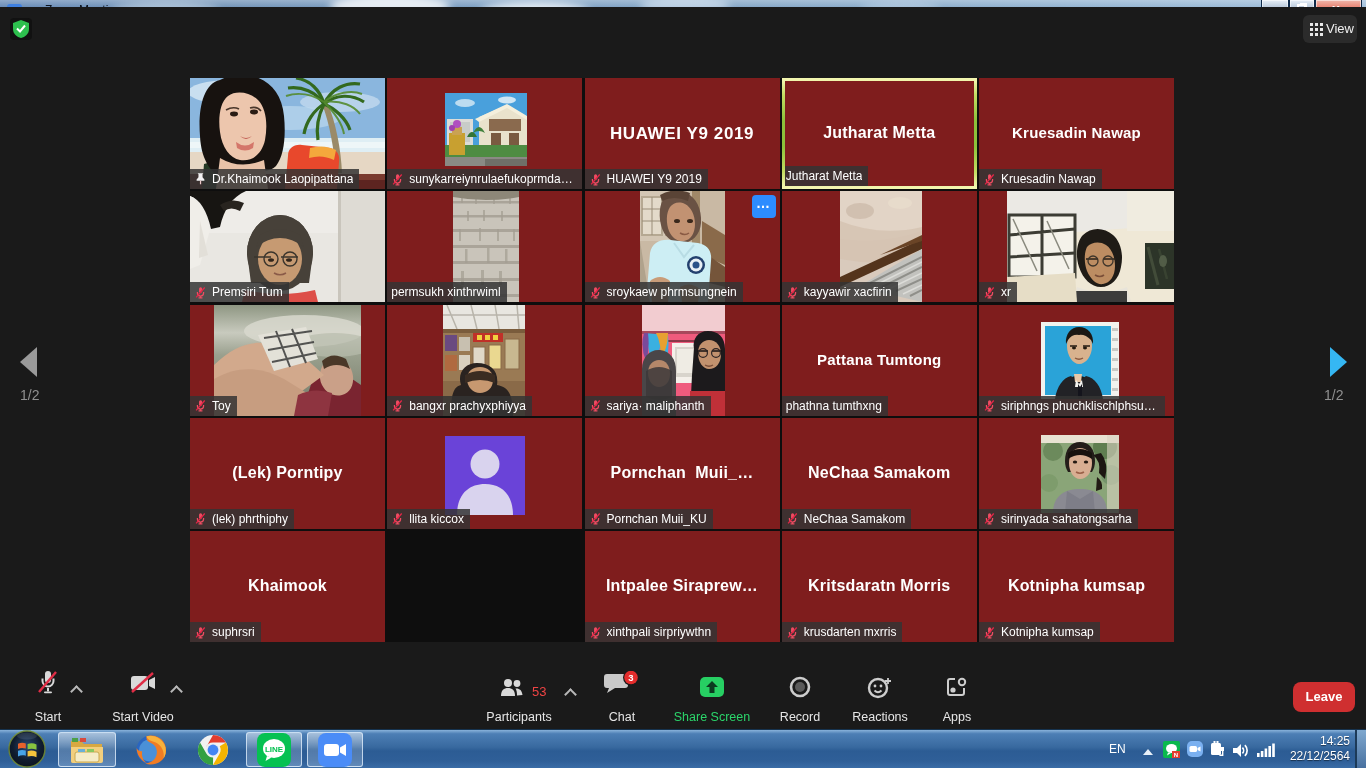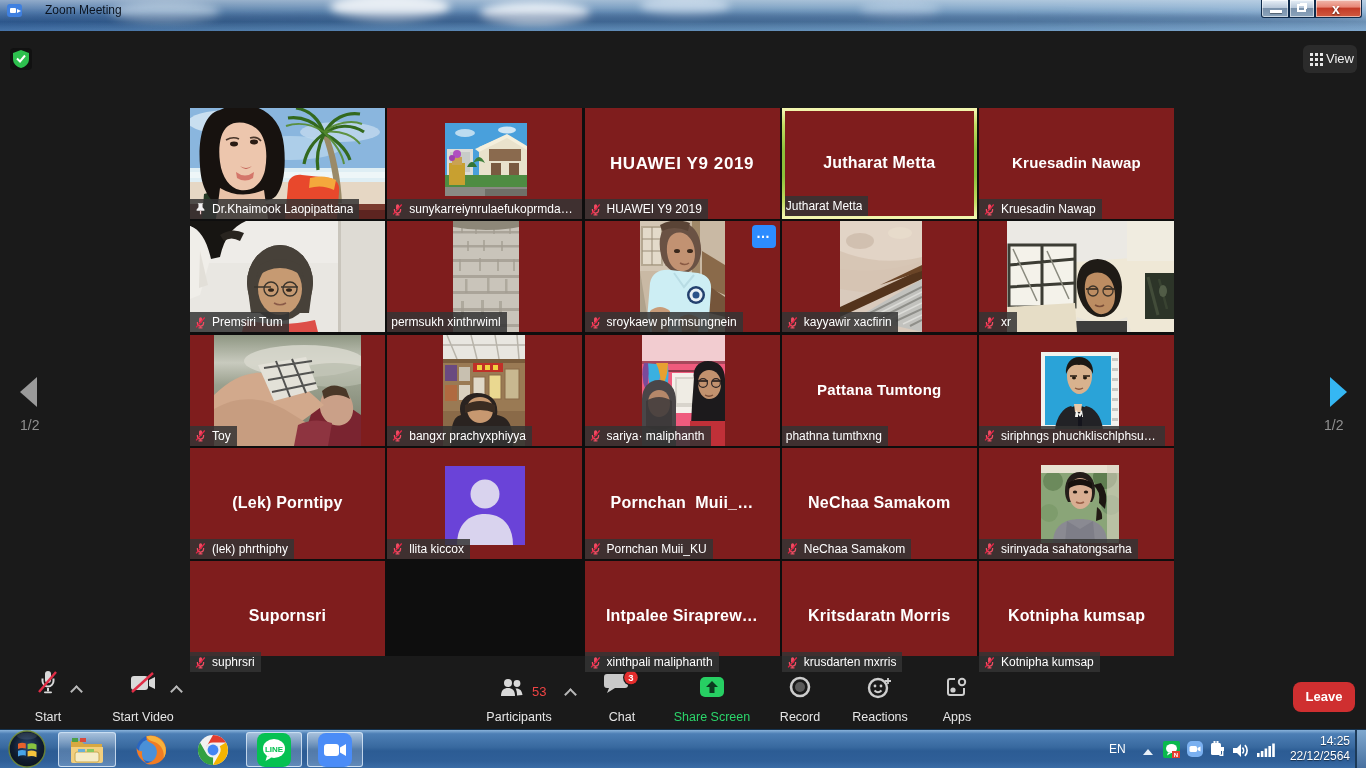--- a/index.html
+++ b/index.html
@@ -11,21 +11,21 @@
 .zic:after {content:"";position:absolute;left:3px;top:4px;width:6px;height:5px;background:#fff;border-radius:1px}
 .zic:before {content:"";position:absolute;right:1.5px;top:4.5px;border-left:4px solid #fff;border-top:2px solid transparent;border-bottom:2px solid transparent}
 .wbtn {position:absolute;top:0;height:18px;border:1px solid #0e2a4a;border-top:none;background:linear-gradient(180deg,#e8f0f8 0%,#b8c8da 45%,#7a92ac 50%,#8ba4bc 100%);box-shadow:inset 0 0 0 1px rgba(255,255,255,.55)}
 #bmin {left:1261px;width:28px;border-radius:0 0 0 3px}
 #bmax {left:1289px;width:26px}
 #bcls {left:1315px;width:47px;border-radius:0 0 3px 0;background:linear-gradient(180deg,#f0b8ac 0%,#e88878 40%,#c43c28 50%,#d05a40 100%)}
 #bmin i {position:absolute;left:8px;top:10px;width:12px;height:3px;background:#fff;box-shadow:0 1px 1px rgba(0,0,0,.4)}
 #bmax i {position:absolute;left:7px;top:4px;width:9px;height:8px;border:2px solid #fff;background:transparent;box-shadow:2px -2px 0 -1px #fff}
 #bcls i {position:absolute;left:16px;top:1px;color:#fff;font-size:14px;font-weight:bold;font-style:normal;text-shadow:0 1px 2px rgba(0,0,0,.6)}
 
-#meet {position:absolute;left:0;top:37px;width:1366px;height:708px;background:#1a1a1a}
+#meet {position:absolute;left:0;top:7px;width:1366px;height:708px;background:#1a1a1a}
 .shield {position:absolute;left:10px;top:11px;width:22px;height:22px;background:#111;border-radius:4px}
 .shield svg {position:absolute;left:3px;top:2px}
 #viewbtn {position:absolute;left:1303px;top:8px;width:54px;height:28px;background:#2b2b2b;border-radius:6px;color:#f0f0f0;font-size:13px}
 #viewbtn .gr {position:absolute;left:7px;top:8px;width:13px;height:13px}
 #viewbtn .gr i {position:absolute;width:3px;height:3px;background:#e8e8e8}
 #viewbtn span {position:absolute;left:23px;top:6px}
 
 .tile {position:absolute;width:195px;height:111px;background:#7f1d1d;overflow:hidden}
 .tile.act:before {content:"";position:absolute;inset:0;border:3px solid transparent;border-image:linear-gradient(180deg,#f3f6b0 0%,#c3dc62 14%,#8cc23a 38%,#8cc23a 62%,#c3dc62 86%,#f3f6b0 100%) 1;z-index:7}
 .tile.act .lb {bottom:3px}
@@ -645,21 +645,21 @@
 <rect x="6.2" y="1.4" width="3.8" height="7" rx="1.9" fill="#ee4d62" stroke="none"></rect>
 <path d="M4.2 7.4 v1.2 a3.8 3.8 0 0 0 7.6 0 V7.4"></path>
 <path d="M8 12.6 v1.6 M5.6 14.6 h4.8"></path>
               </g>
 <line x1="2.6" y1="14" x2="13.2" y2="1.8" stroke="#e62547" stroke-width="1.6"></line>
             </svg>
             <span>sirinyada sahatongsarha</span>
           </div>
         </div>
 <div class="tile" style="left:190.0px;top:524.0px">
-          <div class="cn">Supornsri</div>
+          <div class="cn">Khaimook</div>
           <div class="lb">
             <svg class="mi" width="13" height="13" viewBox="0 0 16 16">
 <g fill="none" stroke="#ee4d62" stroke-width="1.5">
 <rect x="6.2" y="1.4" width="3.8" height="7" rx="1.9" fill="#ee4d62" stroke="none"></rect>
 <path d="M4.2 7.4 v1.2 a3.8 3.8 0 0 0 7.6 0 V7.4"></path>
 <path d="M8 12.6 v1.6 M5.6 14.6 h4.8"></path>
               </g>
 <line x1="2.6" y1="14" x2="13.2" y2="1.8" stroke="#e62547" stroke-width="1.6"></line>
             </svg>
             <span>suphrsri</span>
@@ -669,21 +669,21 @@
           <div class="cn">Intpalee  Siraprew…</div>
           <div class="lb">
             <svg class="mi" width="13" height="13" viewBox="0 0 16 16">
 <g fill="none" stroke="#ee4d62" stroke-width="1.5">
 <rect x="6.2" y="1.4" width="3.8" height="7" rx="1.9" fill="#ee4d62" stroke="none"></rect>
 <path d="M4.2 7.4 v1.2 a3.8 3.8 0 0 0 7.6 0 V7.4"></path>
 <path d="M8 12.6 v1.6 M5.6 14.6 h4.8"></path>
               </g>
 <line x1="2.6" y1="14" x2="13.2" y2="1.8" stroke="#e62547" stroke-width="1.6"></line>
             </svg>
-            <span>xinthpali  maliphanth</span>
+            <span>xinthpali  sirpriywthn</span>
           </div>
         </div>
 <div class="tile" style="left:781.75px;top:524.0px">
           <div class="cn">Kritsdaratn Morris</div>
           <div class="lb">
             <svg class="mi" width="13" height="13" viewBox="0 0 16 16">
 <g fill="none" stroke="#ee4d62" stroke-width="1.5">
 <rect x="6.2" y="1.4" width="3.8" height="7" rx="1.9" fill="#ee4d62" stroke="none"></rect>
 <path d="M4.2 7.4 v1.2 a3.8 3.8 0 0 0 7.6 0 V7.4"></path>
 <path d="M8 12.6 v1.6 M5.6 14.6 h4.8"></path>

